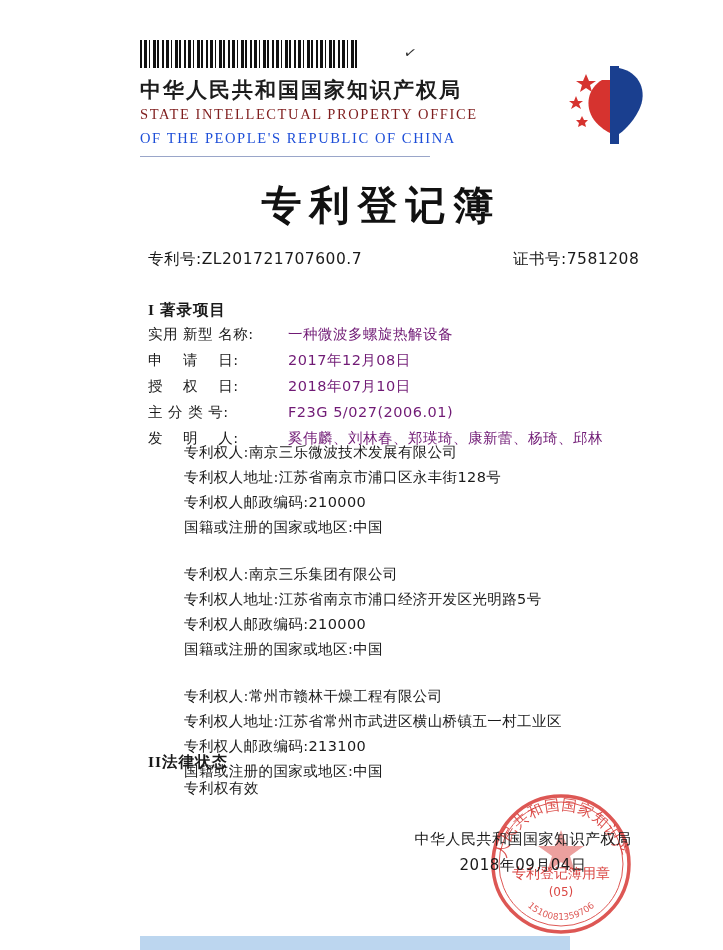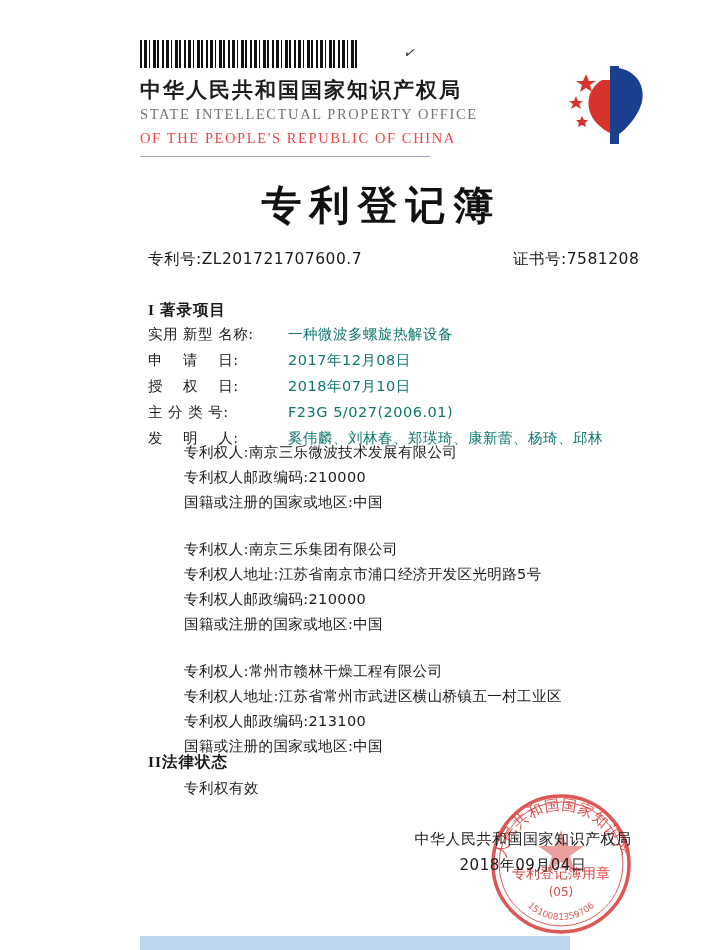--- a/index.html
+++ b/index.html
@@ -28,26 +28,26 @@
   }
 
   
   .org-cn{
     position:absolute;left:140px;top:76px;
     font-size:21px;letter-spacing:2px;color:#1c1c1c;
     font-family:"DejaVu Sans", sans-serif;font-weight:600;
   }
   .org-en1{
     position:absolute;left:140px;top:106px;
-    font-size:14.5px;letter-spacing:1.6px;color:#737373;
+    font-size:14.5px;letter-spacing:1.6px;color:#7f1d1d;
     font-family:"Liberation Serif", serif;
   }
   .org-en2{
     position:absolute;left:140px;top:130px;
-    font-size:14.5px;letter-spacing:1.6px;color:#ef4444;
+    font-size:14.5px;letter-spacing:1.6px;color:#1d4ed8;
     font-family:"Liberation Serif", serif;
   }
   .header-rule{
     position:absolute;left:140px;top:156px;width:290px;height:1px;background:#9aa6c9;
   }
 
   
   .logo{position:absolute;left:540px;top:62px;width:110px;height:85px;}
   .logo svg{display:block;}
 
@@ -78,21 +78,21 @@
 
   
   .bib{position:absolute;left:148px;top:325px;width:520px;}
   .bib-row{display:flex;align-items:baseline;margin-bottom:7px;}
   .bib-label{
     width:140px;flex:0 0 140px;font-size:14.5px;
     font-family:"DejaVu Sans", sans-serif;color:#1a1a1a;
     letter-spacing:.5px;
   }
   .bib-val{
-    font-size:14.5px;font-family:"DejaVu Sans", sans-serif;color:#0f766e;
+    font-size:14.5px;font-family:"DejaVu Sans", sans-serif;color:#701a75;
     letter-spacing:.5px;
   }
 
   
   .owners{position:absolute;left:148px;top:440px;width:540px;}
   .owner-block{margin-bottom:22px;margin-left:36px;}
   .owner-line{
     font-size:14.5px;line-height:25px;
     font-family:"DejaVu Sans", sans-serif;letter-spacing:.4px;
   }
@@ -175,20 +175,21 @@
     </div>
     <div class="bib-row">
       <div class="bib-label">发　 明　 人:</div>
       <div class="bib-val">奚伟麟、刘林春、郑瑛琦、康新蕾、杨琦、邱林</div>
     </div>
   </div>
 
   <div class="owners">
     <div class="owner-block">
       <div class="owner-line">专利权人:南京三乐微波技术发展有限公司</div>
+      <div class="owner-line">专利权人地址:江苏省南京市浦口区永丰街128号</div>
       <div class="owner-line">专利权人邮政编码:210000</div>
       <div class="owner-line">国籍或注册的国家或地区:中国</div>
     </div>
     <div class="owner-block">
       <div class="owner-line">专利权人:南京三乐集团有限公司</div>
       <div class="owner-line">专利权人地址:江苏省南京市浦口经济开发区光明路5号</div>
       <div class="owner-line">专利权人邮政编码:210000</div>
       <div class="owner-line">国籍或注册的国家或地区:中国</div>
     </div>
     <div class="owner-block">

